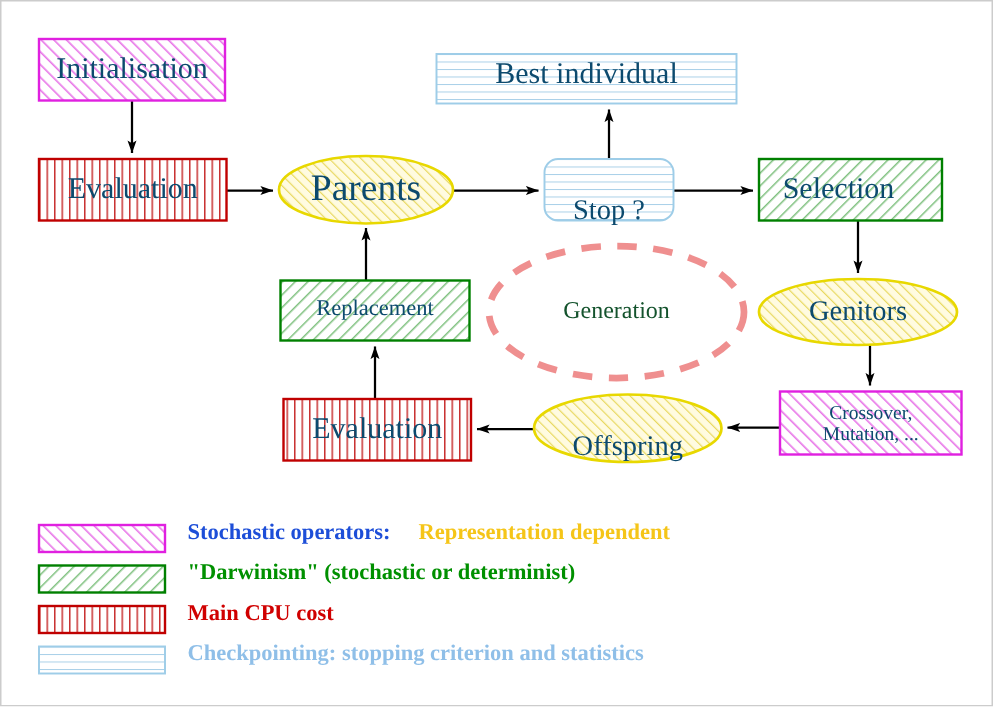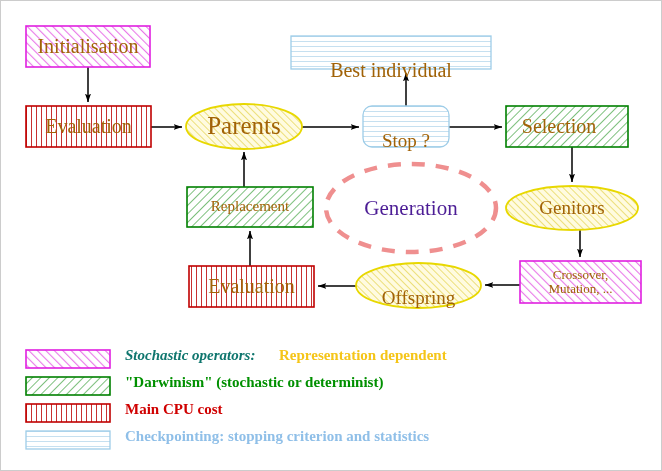--- a/index.html
+++ b/index.html
@@ -23,21 +23,21 @@
     top: 0;
     width: 662px;
     height: 471px;
   }
   .node-label {
     position: absolute;
     display: flex;
     align-items: center;
     justify-content: center;
     text-align: center;
-    color: #a16207;
+    color: #0c4a6e;
     font-family: "Liberation Serif", "DejaVu Serif", serif;
     pointer-events: none;
     line-height: 1.05;
   }
   .legend-text {
     position: absolute;
     font-family: "Liberation Serif", "DejaVu Serif", serif;
     font-weight: bold;
     white-space: pre;
   }
@@ -112,49 +112,49 @@
   <div id="labels-layer">
       <div class="node-label" style="left: 25px; top: 25px; width: 124px; height: 41px; font-size: 20px;">
         <span>Initialisation</span>
       </div>
       <div class="node-label" style="left: 25px; top: 105px; width: 125px; height: 41px; font-size: 20px;">
         <span>Evaluation</span>
       </div>
       <div class="node-label" style="left: 185px; top: 103px; width: 116px; height: 45px; font-size: 25px;">
         <span>Parents</span>
       </div>
-      <div class="node-label" style="left: 290px; top: 53px; width: 200px; height: 33px; font-size: 20px;">
+      <div class="node-label" style="left: 290px; top: 32px; width: 200px; height: 33px; font-size: 20px;">
         <span>Best individual</span>
       </div>
       <div class="node-label" style="left: 362px; top: 105px; width: 86px; height: 41px; font-size: 19px; margin-top: 14px;">
         <span>Stop ?</span>
       </div>
       <div class="node-label" style="left: 505px; top: 105px; width: 106px; height: 41px; font-size: 20px;">
         <span>Selection</span>
       </div>
-      <div class="node-label" style="left: 325px; top: 163px; width: 170px; height: 88px; font-size: 21px; color: #4c1d95;">
+      <div class="node-label" style="left: 325px; top: 163px; width: 170px; height: 88px; font-size: 16px; color: #14532d;">
         <span>Generation</span>
       </div>
       <div class="node-label" style="left: 505px; top: 185px; width: 132px; height: 44px; font-size: 19px; align-items: center;">
         <span>Genitors</span>
       </div>
       <div class="node-label" style="left: 186px; top: 186px; width: 126px; height: 40px; font-size: 15px; text-align: center;">
         <span>Replacement</span>
       </div>
       <div class="node-label" style="left: 519px; top: 260px; width: 121px; height: 42px; font-size: 13px; border-radius: 17px;">
         <span>Crossover,<br>Mutation, ...</span>
       </div>
       <div class="node-label" style="left: 188px; top: 265px; width: 125px; height: 41px; font-size: 20px;">
         <span>Evaluation</span>
       </div>
       <div class="node-label" style="left: 355px; top: 262px; width: 125px; height: 45px; font-size: 19px; margin-top: 12px;">
         <span>Offspring</span>
       </div>
     </div>
   <div id="legend-layer">
-      <div class="legend-text" style="left: 124px; top: 346px; font-size: 15px; color: #0f766e; font-style: italic;">Stochastic operators:</div>
+      <div class="legend-text" style="left: 124px; top: 346px; font-size: 15px; color: #1d4ed8;">Stochastic operators:</div>
       <div class="legend-text" style="left: 278px; top: 346px; font-size: 15px; color: rgb(245, 197, 24);">Representation dependent</div>
       <div class="legend-text" style="left: 124px; top: 373px; font-size: 15px; color: rgb(0, 144, 0);">"Darwinism" (stochastic or determinist)</div>
       <div class="legend-text" style="left: 124px; top: 400px; font-size: 15px; color: rgb(208, 0, 0);">Main CPU cost</div>
       <div class="legend-text" style="left: 124px; top: 427px; font-size: 15px; color: rgb(143, 191, 232);">Checkpointing: stopping criterion and statistics</div>
     </div>
 
 </div>
 
 </body></html>

